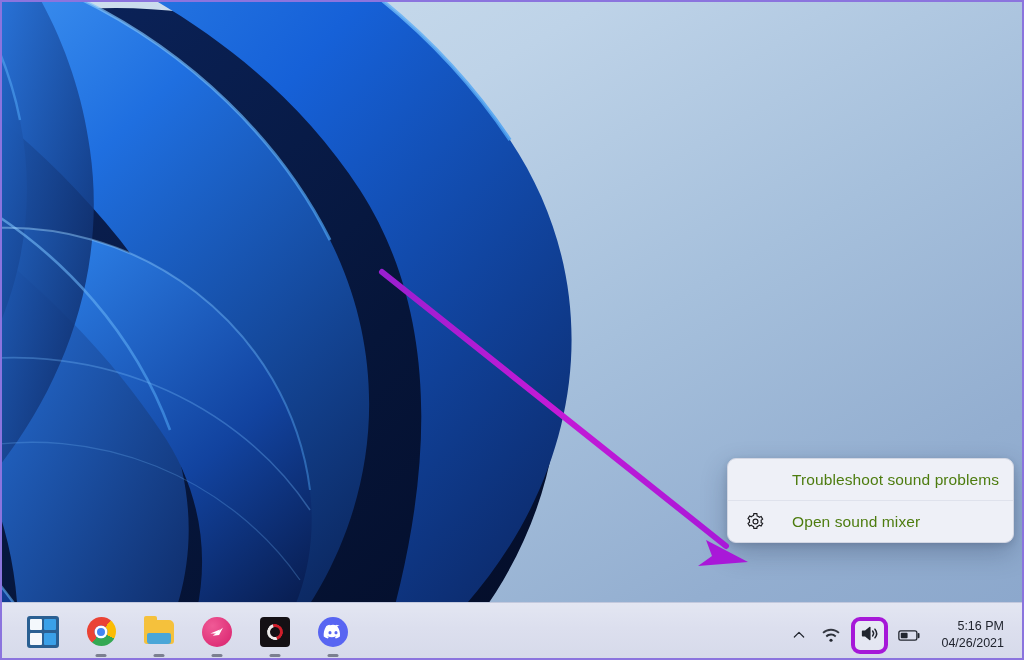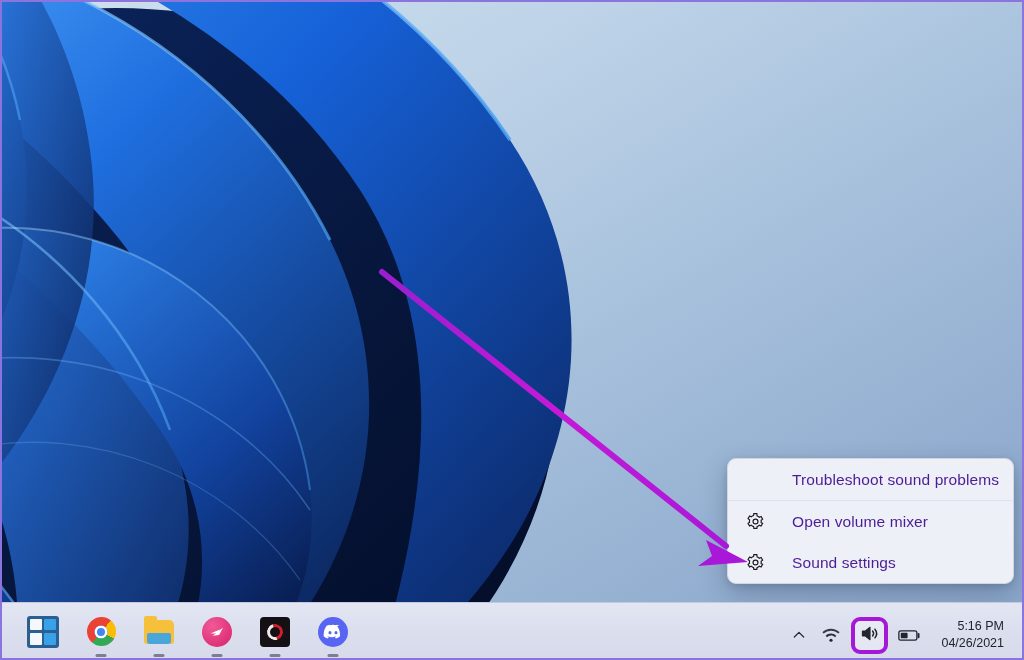--- a/index.html
+++ b/index.html
@@ -109,21 +109,21 @@
   #ctxmenu {
     position:absolute; left:727px; top:458px; width:287px;
     background:#eef0f7;
     border:1px solid #d2d6e3;
     border-radius:9px;
     box-shadow:0 10px 26px rgba(25,35,60,.26), 0 2px 6px rgba(25,35,60,.14);
     overflow:hidden;
   }
   .mi {
     display:flex; align-items:center; height:41px;
-    padding:0 12px 0 18px; color:#4c1d95; font-size:15.5px;
+    padding:0 12px 0 18px; color:#4d7c0f; font-size:15.5px;
     background:transparent;
   }
   .mi .mi-icon { width:30px; display:flex; align-items:center; justify-content:flex-start; }
   .mi .mi-icon svg { display:block; }
   .mi .mi-label { padding-left:16px; letter-spacing:.1px; }
   .mi.no-icon .mi-label { padding-left:46px; }
   #ctx-sep { height:1px; background:#dfe2ec; margin:0 0px; }
 
   
   #annotation { position:absolute; left:0; top:0; width:1024px; height:660px; pointer-events:none; }
@@ -206,32 +206,23 @@
 
     <div id="ctx-sep"></div>
 
     <div class="mi">
       <span class="mi-icon">
         <svg width="19" height="19" viewBox="0 0 24 24" fill="none" stroke="#1c1c20" stroke-width="1.5">
           <circle cx="12" cy="12" r="3.1"></circle>
           <path d="M19.1 13.6a7.6 7.6 0 0 0 0-3.2l1.9-1.4-1.9-3.3-2.2.9a7.6 7.6 0 0 0-2.8-1.6L13.7 2h-3.8l-.4 2.4a7.6 7.6 0 0 0-2.8 1.6l-2.2-.9L2.6 8.4 4.5 9.8a7.6 7.6 0 0 0 0 3.2l-1.9 1.4 1.9 3.3 2.2-.9a7.6 7.6 0 0 0 2.8 1.6l.4 2.4h3.8l.4-2.4a7.6 7.6 0 0 0 2.8-1.6l2.2.9 1.9-3.3z"></path>
         </svg>
       </span>
-      <span class="mi-label">Open volume mixer</span>
+      <span class="mi-label">Open sound mixer</span>
     </div>
 
-    <div class="mi">
-      <span class="mi-icon">
-        <svg width="19" height="19" viewBox="0 0 24 24" fill="none" stroke="#1c1c20" stroke-width="1.5">
-          <circle cx="12" cy="12" r="3.1"></circle>
-          <path d="M19.1 13.6a7.6 7.6 0 0 0 0-3.2l1.9-1.4-1.9-3.3-2.2.9a7.6 7.6 0 0 0-2.8-1.6L13.7 2h-3.8l-.4 2.4a7.6 7.6 0 0 0-2.8 1.6l-2.2-.9L2.6 8.4 4.5 9.8a7.6 7.6 0 0 0 0 3.2l-1.9 1.4 1.9 3.3 2.2-.9a7.6 7.6 0 0 0 2.8 1.6l.4 2.4h3.8l.4-2.4a7.6 7.6 0 0 0 2.8-1.6l2.2.9 1.9-3.3z"></path>
-        </svg>
-      </span>
-      <span class="mi-label">Sound settings</span>
-    </div>
   </div>
 
   <div id="taskbar">
 
     <div id="tb-center">
 
       <div class="tb-app">
         <span class="win-logo-wrap">
           <span class="win-logo">
               <i></i>

